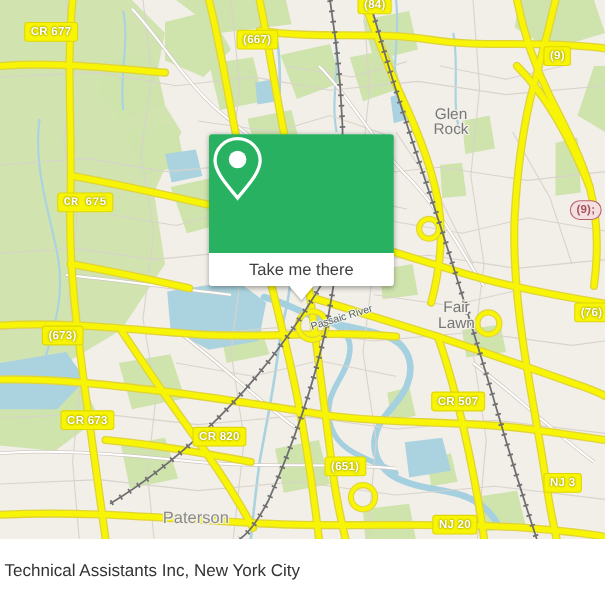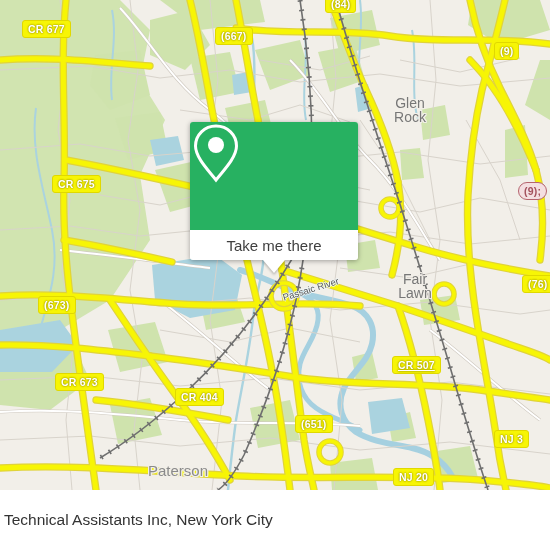--- a/index.html
+++ b/index.html
@@ -320,27 +320,27 @@
     <div class="place" style="left:380px;top:96px;width:60px;">Glen
 Rock</div>
     <div class="place" style="left:133px;top:464px;width:90px;font-size:15px;color:#8a8a8a;">Paterson</div>
 
     <div class="river-label" style="left:283px;top:292px;">Passaic River</div>
 
     <div class="shield" style="left:22px;top:20px;">CR 677</div>
     <div class="shield" style="left:215px;top:27px;">(667)</div>
     <div class="shield" style="left:325px;top:-5px;">(84)</div>
     <div class="shield" style="left:494px;top:42px;">(9)</div>
-    <div class="shield" style="left:52px;top:175px;">CR 675</div>
+    <div class="shield" style="left:52px;top:175px;font-family:Liberation Mono, monospace;">CR 675</div>
     <div class="shield maroon" style="left:518px;top:182px;">(9);</div>
     <div class="shield" style="left:522px;top:275px;">(76)</div>
     <div class="shield" style="left:38px;top:296px;">(673)</div>
     <div class="shield" style="left:55px;top:373px;">CR 673</div>
-    <div class="shield" style="left:392px;top:356px;text-decoration:underline;">CR 507</div>
-    <div class="shield" style="left:175px;top:388px;">CR 404</div>
+    <div class="shield" style="left:392px;top:356px;">CR 507</div>
+    <div class="shield" style="left:175px;top:388px;">CR 820</div>
     <div class="shield" style="left:295px;top:415px;">(651)</div>
     <div class="shield" style="left:494px;top:430px;">NJ 3</div>
     <div class="shield" style="left:393px;top:468px;">NJ 20</div>
 
     <div class="attribution">© OpenStreetMap contributors</div>
 
     <div class="popup">
       <div class="popup-head">
         <svg width="52" height="62" viewBox="0 0 52 62">
           <path d="M26 4 C14.5 4 5.5 13 5.5 24 C5.5 36 20 50 26 58 C32 50 46.5 36 46.5 24 C46.5 13 37.5 4 26 4 Z" fill="none" stroke="#ffffff" stroke-width="3"></path>

